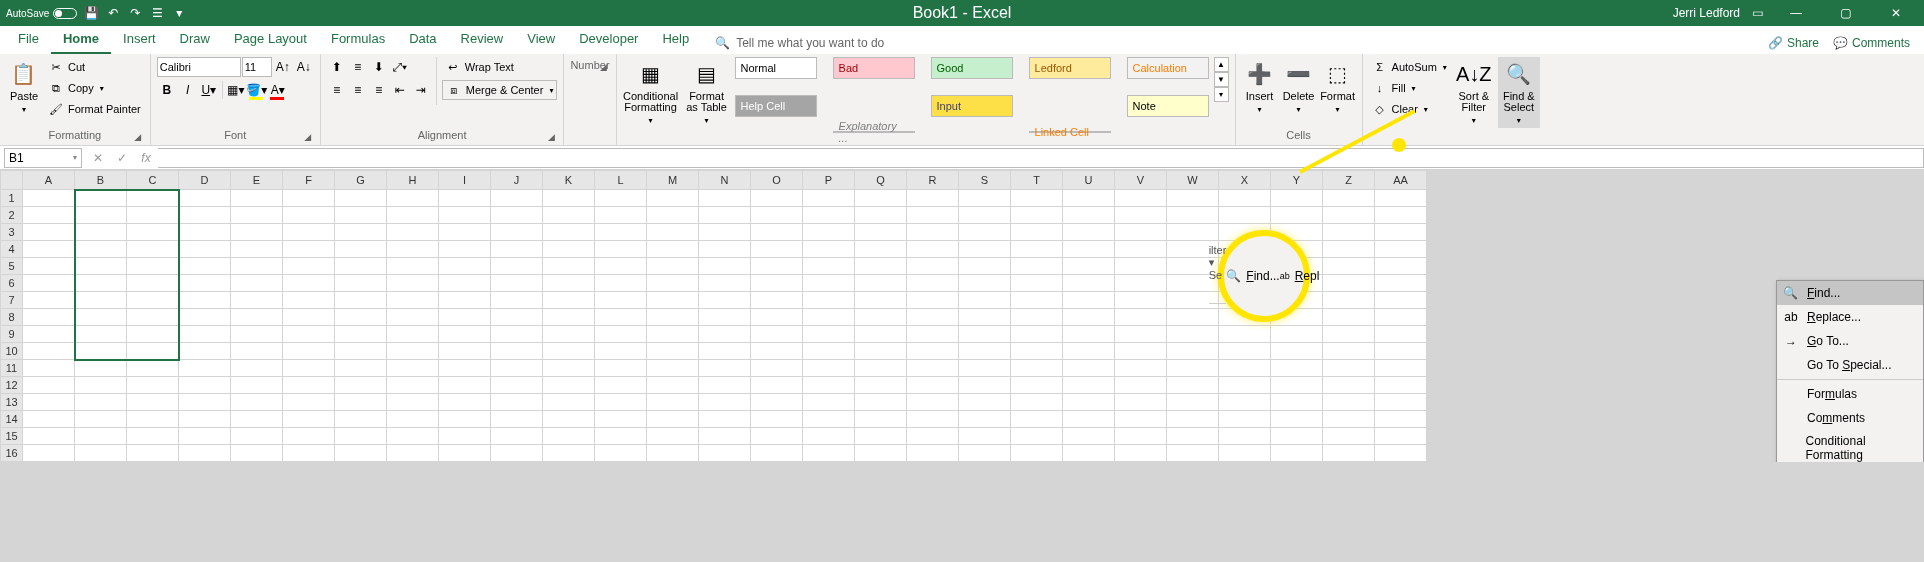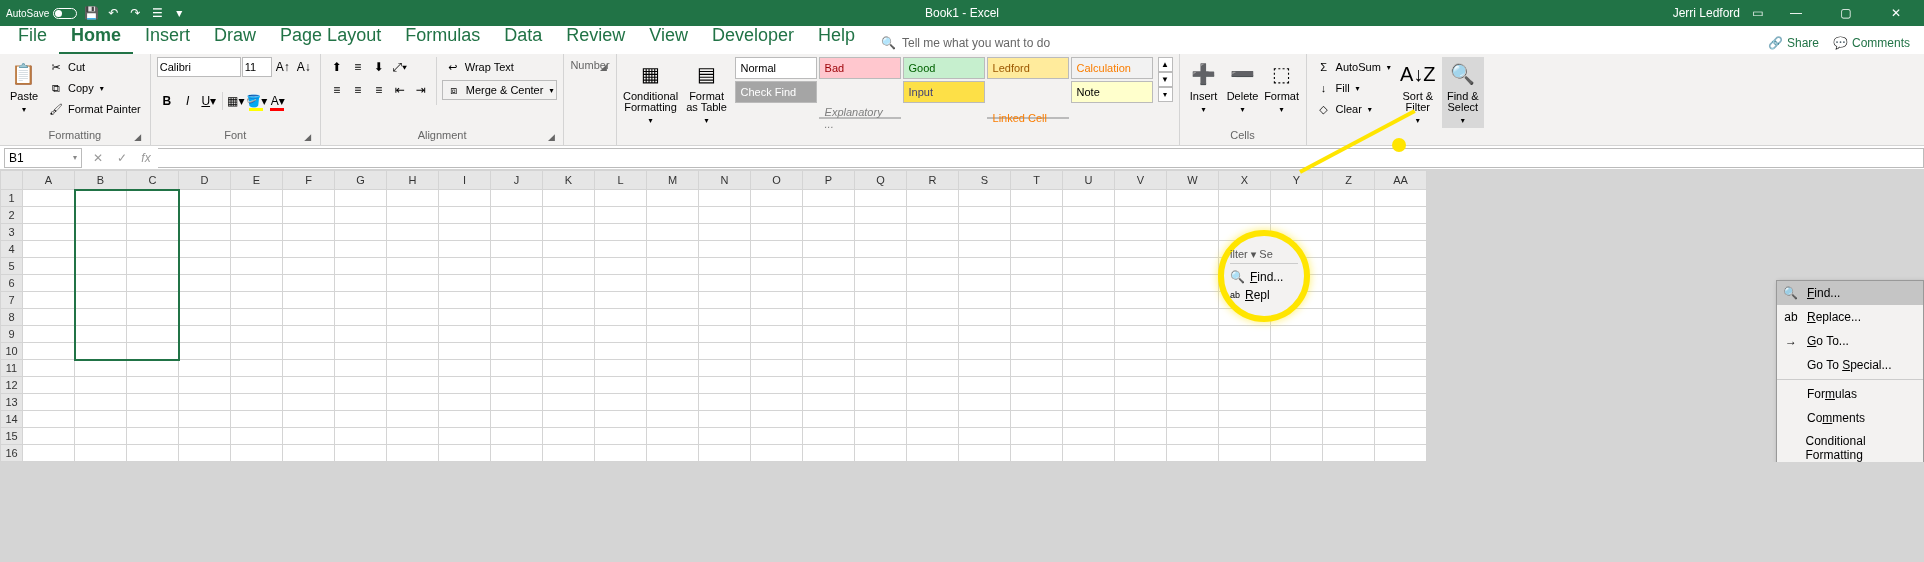--- a/index.html
+++ b/index.html
@@ -1,31 +1,31 @@
 <!DOCTYPE html>
 <html><head>
 <meta charset="utf-8">
 <style>
 * { margin: 0; padding: 0; box-sizing: border-box; font-family: "Segoe UI", Arial, sans-serif; }
 body { background: #d5d5d5; font-size: 12px; overflow: hidden; }
 
 
 .title-bar { height: 26px; background: #217346; display: flex; align-items: center; color: #fff; position: relative; }
 .title-left { display: flex; align-items: center; gap: 6px; padding: 0 6px; }
-.title-center { position: absolute; left: 50%; transform: translateX(-50%); font-size: 12px; white-space: nowrap; }
+.title-center { position: absolute; left: 50%; transform: translateX(-50%); font-size: 16px; white-space: nowrap; }
 .title-right { margin-left: auto; display: flex; align-items: center; gap: 10px; padding-right: 8px; }
 .autosave { font-size: 10px; display: flex; align-items: center; gap: 4px; }
 .autosave-toggle { width: 24px; height: 11px; border: 1px solid #fff; border-radius: 6px; position: relative; }
 .autosave-toggle::after { content:""; position:absolute; width:7px; height:7px; background:#fff; border-radius:50%; top:1px; left:1px; }
 .qat-icon { width:16px; height:16px; display:flex; align-items:center; justify-content:center; color:#fff; cursor:pointer; }
 .win-btn { width:40px; height:26px; display:flex; align-items:center; justify-content:center; cursor:pointer; }
 
 
 .tabs { height: 28px; background: #fff; display: flex; align-items: flex-end; padding-left: 6px; gap: 0; }
-.tab { padding: 6px 12px; font-size: 18px; color: #217346; cursor:pointer; }
+.tab { padding: 6px 12px; font-size: 13px; color: #217346; cursor:pointer; }
 .tab.active { border-bottom: 2px solid #217346; font-weight:600; }
 .tell-me { display:flex; align-items:center; gap:6px; color:#666; margin-left: 8px; padding:4px 6px; }
 .right-links { margin-left:auto; display:flex; gap:2px; padding-right:8px; }
 .right-link { color:#217346; font-size:12px; padding:4px 6px; cursor:pointer; display:flex; align-items:center; gap:4px; }
 
 
 .ribbon { height: 92px; background: #f3f2f1; border-bottom:1px solid #d4d4d4; display:flex; }
 .group { border-right:1px solid #d4d4d4; padding:3px 6px 2px 6px; display:flex; flex-direction:column; justify-content:space-between; }
 .group-body { display:flex; gap:3px; }
 .group-label { text-align:center; font-size:11px; color:#666; height:16px; line-height:16px; position:relative; }
@@ -37,21 +37,21 @@
 .btn-sm { display:flex; align-items:center; gap:4px; padding:1px 3px; cursor:pointer; font-size:11px; height:20px; }
 .ic-sm { width:16px; height:16px; display:flex; align-items:center; justify-content:center; }
 select, input.combo { height:20px; font-size:11px; border:1px solid #bbb; background:#fff; padding:0 2px; }
 .font-combo { width:84px; }
 .size-combo { width:30px; }
 .fmt-btn { width:20px; height:20px; display:flex; align-items:center; justify-content:center; cursor:pointer; font-size:12px; }
 .row { display:flex; gap:1px; align-items:center; }
 .sep { width:1px; height:48px; background:#d4d4d4; margin:0 2px; }
 
 
-.styles-gallery { display:grid; grid-template-columns: repeat(5, 82px); grid-auto-rows: 22px; gap:2px; }
+.styles-gallery { display:grid; grid-template-columns: repeat(5, 82px); grid-auto-rows: 22px; gap:16px; }
 .style-swatch { border:1px solid #bbb; display:flex; align-items:center; padding:0 5px; font-size:11px; cursor:pointer; }
 .styles-scroll { display:flex; flex-direction:column; margin-left:2px; }
 .styles-scroll div { width:15px; height:15px; border:1px solid #bbb; display:flex; align-items:center; justify-content:center; font-size:8px; cursor:pointer; background:#fff; }
 
 
 .fbar { height:24px; background:#fff; border-bottom:1px solid #d4d4d4; display:flex; align-items:center; }
 .namebox { width:78px; height:20px; border:1px solid #bbb; padding:0 4px; margin:0 4px; font-size:12px; display:flex; align-items:center; }
 .fbar-btns { display:flex; gap:0; }
 .fbar-btn { width:24px; height:20px; display:flex; align-items:center; justify-content:center; color:#999; cursor:pointer; font-size:12px; }
 .fbar-input { flex:1; height:20px; border:1px solid #bbb; border-left:none; padding:0 4px; }
@@ -67,21 +67,21 @@
 .colw { width:52px; }
 
 
 .dropdown { position:absolute; top:110px; right:0; width:148px; background:#f3f2f1; border:1px solid #999; box-shadow:2px 2px 5px rgba(0,0,0,.3); z-index:100; }
 .dropdown-item { display:flex; align-items:center; gap:8px; padding:4px 8px 4px 6px; font-size:12px; cursor:pointer; }
 .dropdown-item.highlighted { background:#c5c5c5; }
 .dropdown-item .ic-sm { width:16px; }
 .dropdown hr { border:none; border-top:1px solid #ccc; margin:2px 0; }
 
 
-.callout { position:absolute; width:92px; height:92px; border:6px solid #ffe500; border-radius:50%; background:#f3f2f1; z-index:50; box-shadow: 0 0 8px rgba(255,229,0,.6); display:flex; flex-direction:column; justify-content:center; padding:8px 6px; }
+.callout { position:absolute; width:92px; height:92px; border:6px solid #ffe500; border-radius:50%; background:#f3f2f1; z-index:50; box-shadow: 0 0 8px rgba(255,229,0,.6); display:flex; flex-direction:row; justify-content:center; padding:8px 12px; }
 .callout .row1 { font-size:11px; color:#555; border-bottom:1px solid #ccc; padding-bottom:2px; margin-bottom:4px;}
 .callout .mi { display:flex; align-items:center; gap:5px; padding:2px 0; font-size:12px; }
 .callout-line { position:absolute; height:4px; background:#ffe500; z-index:49; transform-origin:left center; }
 .callout-dot { position:absolute; width:14px; height:14px; background:#ffe500; border-radius:50%; z-index:51; }
 
 .u { text-decoration:underline; }
 </style>
 </head>
 <body>
 
@@ -159,21 +159,21 @@
         <div class="btn-sm">
             <span class="ic-sm">🖌</span>
             <span>Format Painter</span>
           </div>
       </div>
     </div>
     <div class="group-label"><span>Formatting</span><span class="group-launcher">◢</span></div>
   </div>
 
   <div class="group">
-    <div class="group-body vcol" style="gap:14px;">
+    <div class="group-body vcol" style="gap:3px;">
       <div class="row">
         <input class="combo font-combo" value="Calibri" style="">
         <input class="combo size-combo" value="11" style="">
         <div class="fmt-btn">A↑</div>
         <div class="fmt-btn">A↓</div>
       </div>
       <div class="row">
         <div class="fmt-btn">
             <b>B</b>
           </div>
@@ -238,21 +238,21 @@
         <div class="ic">▤</div>
         <span>Format as Table</span>
           <span style="font-size:8px">▾</span>
       </div>
       <div id="styles-gallery" class="styles-gallery">
           <div class="style-swatch" style="background: rgb(255, 255, 255); color: rgb(0, 0, 0);">Normal</div>
           <div class="style-swatch" style="background: rgb(255, 199, 206); color: rgb(156, 0, 6);">Bad</div>
           <div class="style-swatch" style="background: rgb(198, 239, 206); color: rgb(0, 97, 0);">Good</div>
           <div class="style-swatch" style="background: rgb(255, 235, 156); color: rgb(156, 87, 0);">Ledford</div>
           <div class="style-swatch" style="background: rgb(242, 242, 242); color: rgb(250, 125, 0);">Calculation</div>
-          <div class="style-swatch" style="background: rgb(165, 165, 165); color: rgb(255, 255, 255);">Check Find</div>
+          <div class="style-swatch" style="background: rgb(165, 165, 165); color: rgb(255, 255, 255);">Help Cell</div>
           <div class="style-swatch" style="background: rgb(255, 255, 255); color: rgb(127, 127, 127); font-style: italic; margin-top: 36px;">Explanatory ...</div>
           <div class="style-swatch" style="background: #fde047; color: rgb(63, 63, 118);">Input</div>
           <div class="style-swatch" style="background: rgb(255, 255, 255); color: rgb(250, 125, 0); margin-top: 36px;">Linked Cell</div>
           <div class="style-swatch" style="background: rgb(255, 255, 204); color: rgb(0, 0, 0);">Note</div>
         </div>
       <div class="styles-scroll">
         <div>▲</div>
         <div>▼</div>
         <div>▾</div>
       </div>

